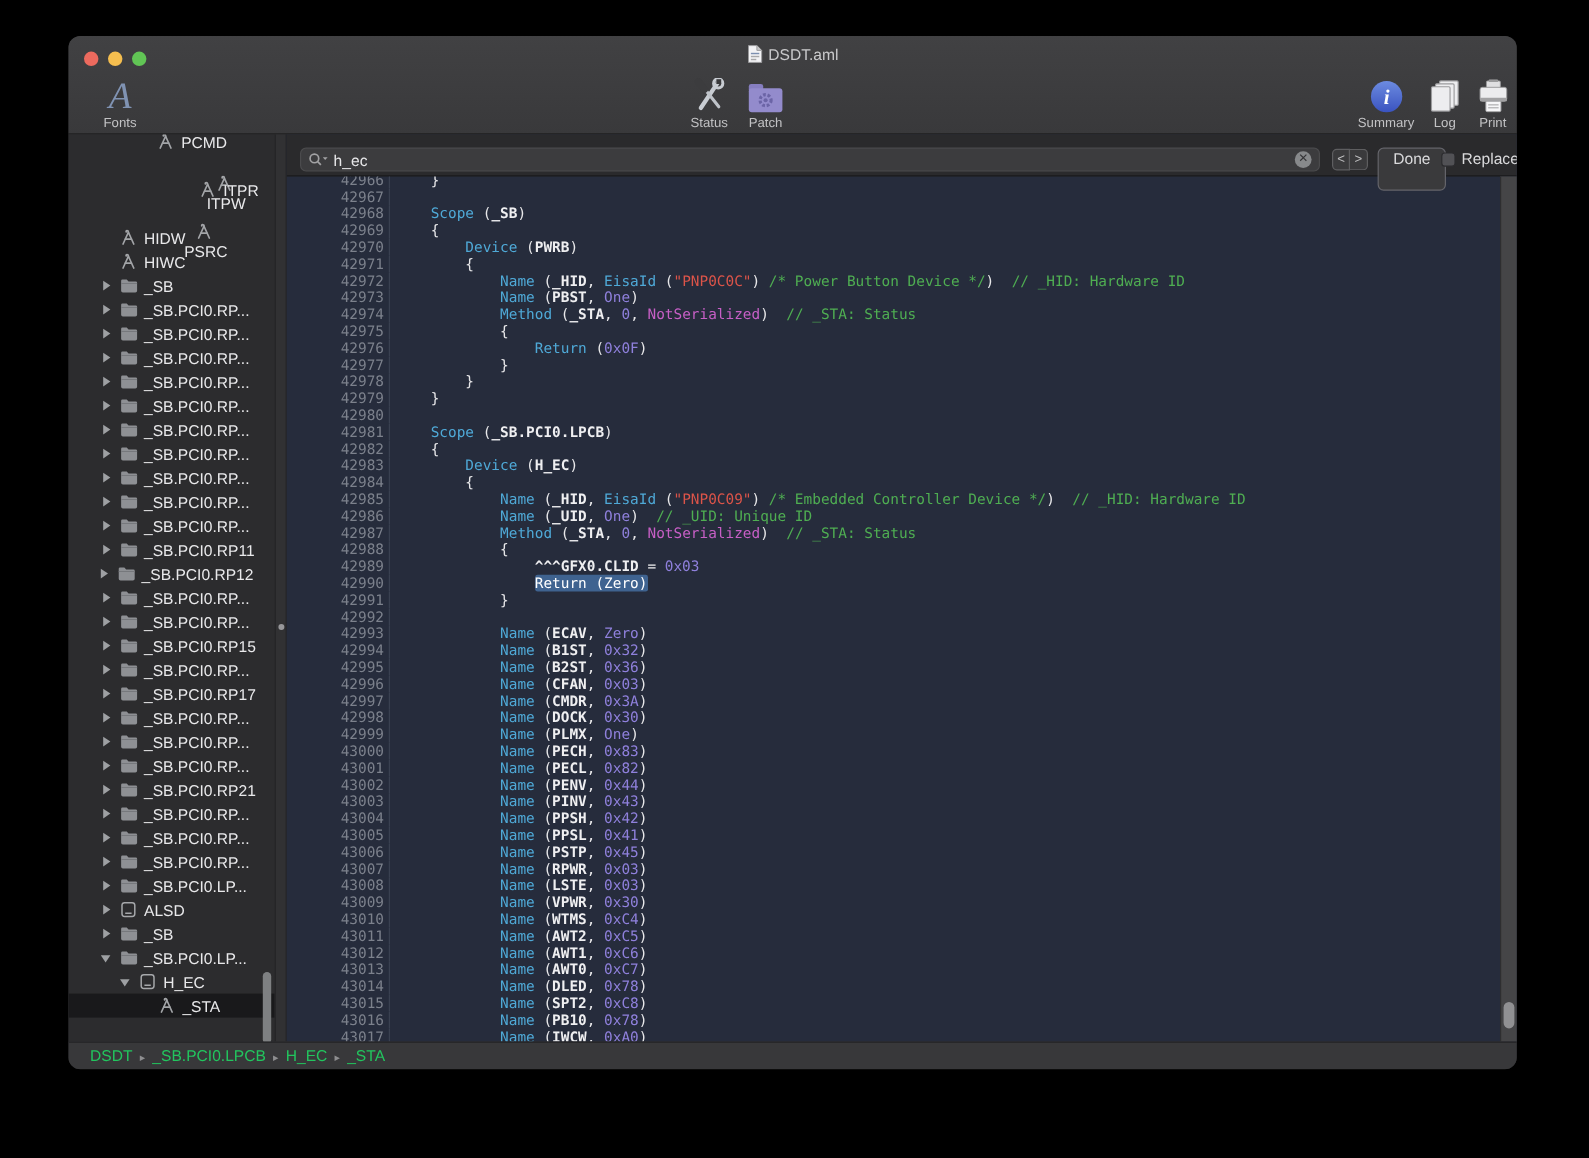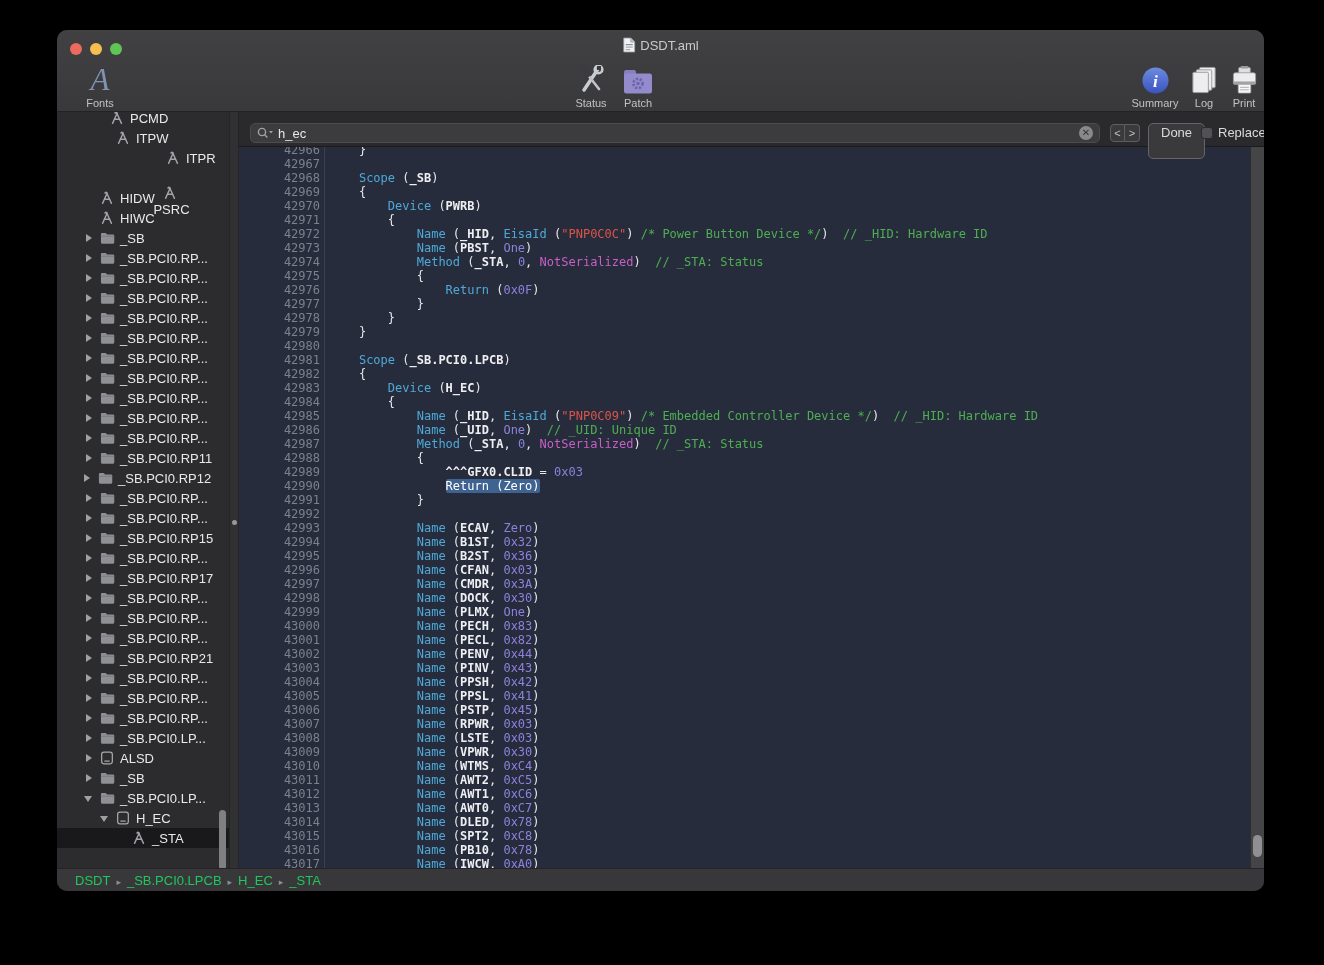--- a/index.html
+++ b/index.html
@@ -207,32 +207,32 @@
           <rect x="10.5" y="24" width="9" height="1.2" fill="#B8B8BA"></rect>
         </svg>
       </div>
       <div class="tb-label">Print</div>
     </div>
   </div>
 
   <div class="sidebar">
     <div class="tree">
       <div class="tree-inner">
-          <div class="tree-row" style="padding-left: 35px;">
+          <div class="tree-row" style="padding-left: 56px;">
             <span class="tri none"></span>
             <span class="tree-icon">
               <svg width="16" height="16" viewBox="0 0 18 18" fill="none" stroke="#A3A5A8" stroke-width="1.6" stroke-linecap="round">
                 <path d="M4 15 L9 4 L14 15"></path>
                 <path d="M6.2 10.5 H11.8"></path>
                 <path d="M9 4 C9 2.1 6.5 1.9 6.9 3.6"></path>
               </svg>
             </span>
             <span class="tree-label">PCMD</span>
           </div>
-          <div class="tree-row" style="padding-left: 41px;">
+          <div class="tree-row" style="padding-left: 91px; flex-direction: column;">
             <span class="tri none"></span>
             <span class="tree-icon">
               <svg width="16" height="16" viewBox="0 0 18 18" fill="none" stroke="#A3A5A8" stroke-width="1.6" stroke-linecap="round">
                 <path d="M4 15 L9 4 L14 15"></path>
                 <path d="M6.2 10.5 H11.8"></path>
                 <path d="M9 4 C9 2.1 6.5 1.9 6.9 3.6"></path>
               </svg>
             </span>
             <span class="tree-label">ITPW</span>
           </div>

